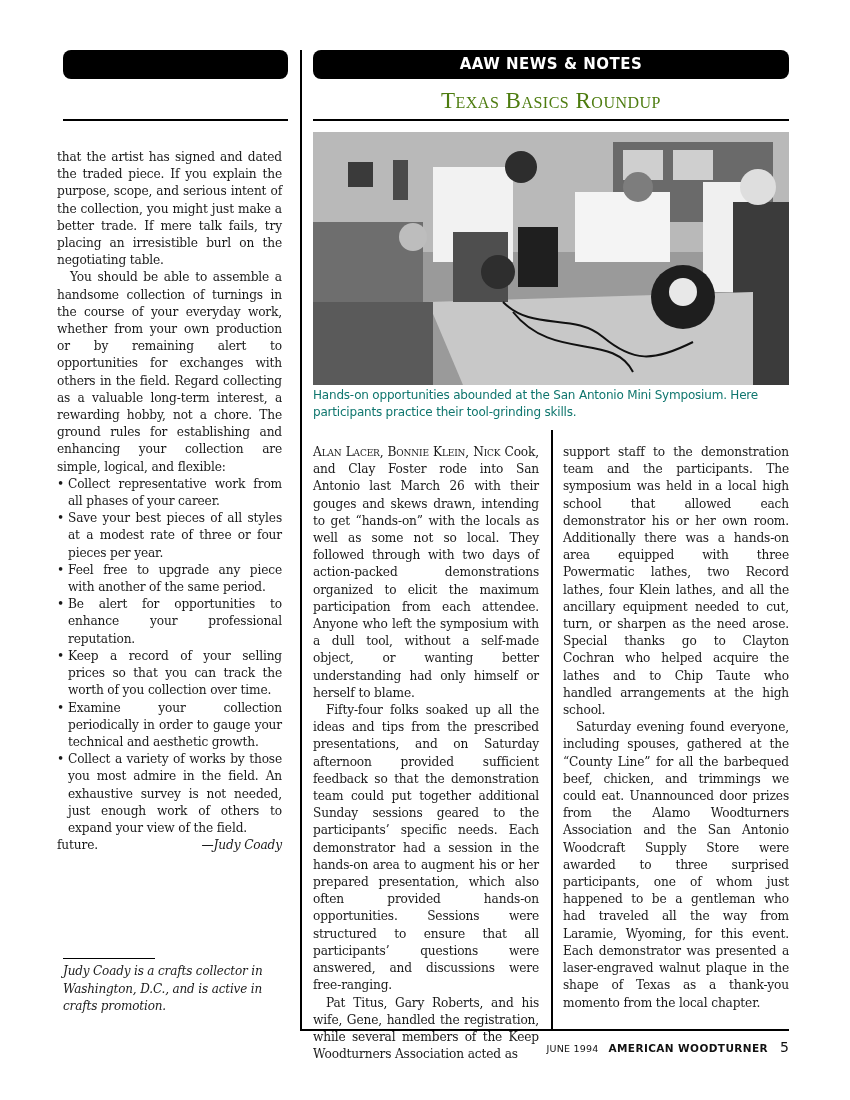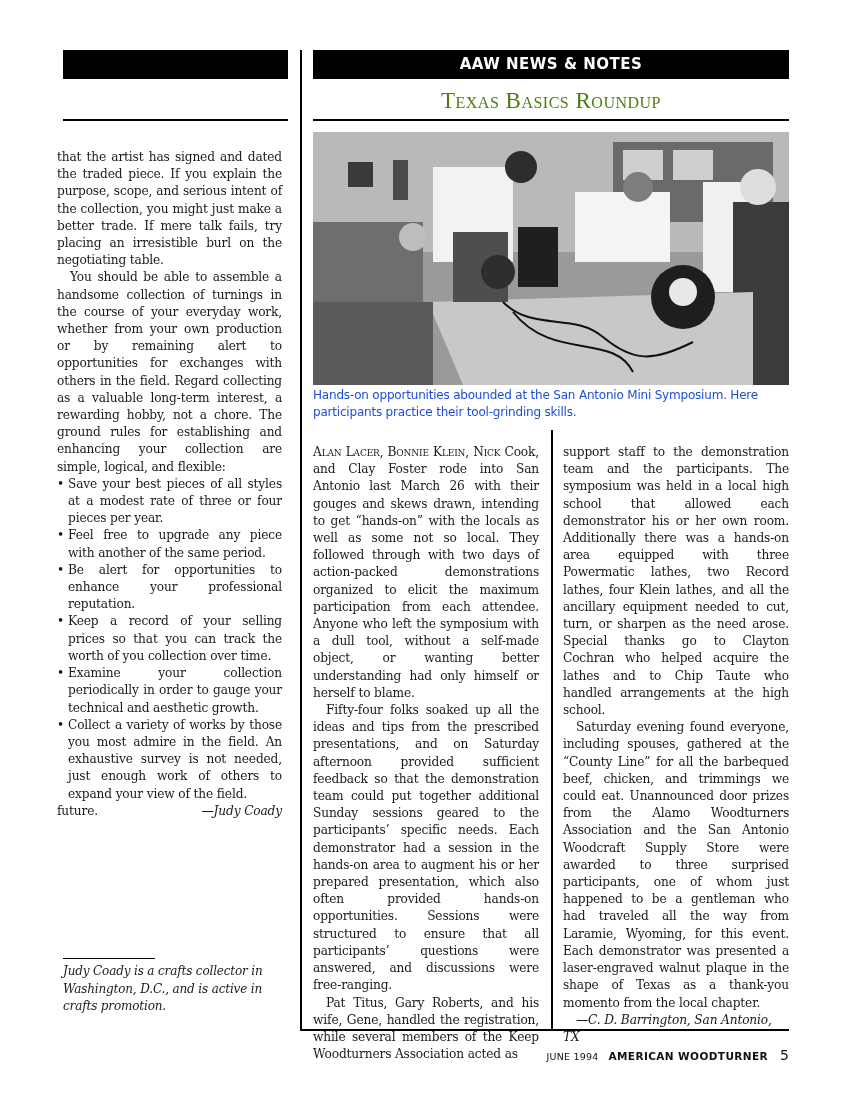--- a/index.html
+++ b/index.html
@@ -1,38 +1,38 @@
 <!DOCTYPE html>
 <html><head>
 <meta charset="utf-8">
 <style>
   html, body { margin:0; padding:0; background:#ffffff; }
   body { width:850px; height:1100px; position:relative; overflow:hidden; color:#1a1a1a;
          font-family:"DejaVu Serif", "Liberation Serif", serif; }
   .abs { position:absolute; }
-  .black-bar { background:#000; }
+  .black-bar { background:#000;border-radius:8px; }
   .section-bar { color:#fff; font-family:"DejaVu Sans", "Liberation Sans", sans-serif; font-weight:bold;
                  font-size:15px; letter-spacing:0.5px; text-align:center; line-height:29px; }
   .rule { background:#000; height:1.5px; }
   .vrule { background:#000; width:1.5px; }
   .title { font-family:"Liberation Serif", "DejaVu Serif", serif; font-variant:small-caps; font-size:23px;
            text-align:center; letter-spacing:0.5px; color:#4d7c0f; }
   .col { font-family:"DejaVu Serif", serif; font-size:12.2px; line-height:17.2px; text-align:justify;
          letter-spacing:-0.15px; }
   .col p { margin:0; }
   .col p.indent { text-indent:13px; }
   .bullets { margin:0; padding:0; list-style:none; }
   .bullets li { padding-left:11px; text-indent:-11px; }
   .bullets li .dot { display:inline-block; width:11px; text-indent:0; }
   .sc { font-variant:small-caps; }
   .ital { font-style:italic; }
   .sig { display:flex; justify-content:space-between; }
   .bio { font-style:italic; font-size:12px; line-height:17.5px; text-align:left; }
   .caption { font-family:"DejaVu Sans", "Liberation Sans", sans-serif; font-size:12px; line-height:17px;
-             color:#1d4ed8; letter-spacing:-0.2px; }
+             color:#0f766e; letter-spacing:-0.2px; }
   .photo { background:#8a8a8a; overflow:hidden; }
   .footer { font-family:"DejaVu Sans", "Liberation Sans", sans-serif; color:#111; }
   .footer .date { font-size:9.5px; letter-spacing:0.2px; }
   .footer .mag { font-size:10.5px; font-weight:bold; letter-spacing:0.4px; margin-left:10px; }
   .footer .pg { font-size:14px; margin-left:12px; font-family:"DejaVu Sans", sans-serif; }
 </style>
 </head>
 <body>
 
 <div class="abs black-bar" style="left:63px; top:50px; width:225px; height:29px;"></div>
@@ -47,20 +47,21 @@
 
 <div class="abs vrule" style="left:300px; top:50px; height:980px;"></div>
 <div class="abs vrule" style="left:551px; top:430px; height:600px;"></div>
 
 <div class="abs rule" style="left:300px; top:1029px; width:489px;"></div>
 
 <div class="abs col" style="left:57px; top:149px; width:225px;">
   <p>that the artist has signed and dated the traded piece. If you explain the purpose, scope, and serious intent of the collection, you might just make a better trade. If mere talk fails, try placing an irresistible burl on the negotiating table.</p>
   <p class="indent">You should be able to assemble a handsome collection of turnings in the course of your everyday work, whether from your own production or by remaining alert to opportunities for exchanges with others in the field. Regard collecting as a valuable long-term interest, a rewarding hobby, not a chore. The ground rules for establishing and enhancing your collection are simple, logical, and flexible:</p>
   <ul class="bullets">
+    <li><span class="dot">•</span><span>Collect representative work from all phases of your career.</span></li>
     <li><span class="dot">•</span><span>Save your best pieces of all styles at a modest rate of three or four pieces per year.</span></li>
     <li><span class="dot">•</span><span>Feel free to upgrade any piece with another of the same period.</span></li>
     <li><span class="dot">•</span><span>Be alert for opportunities to enhance your professional reputation.</span></li>
     <li><span class="dot">•</span><span>Keep a record of your selling prices so that you can track the worth of you collection over time.</span></li>
     <li><span class="dot">•</span><span>Examine your collection periodically in order to gauge your technical and aesthetic growth.</span></li>
     <li><span class="dot">•</span><span>Collect a variety of works by those you most admire in the field. An exhaustive survey is not needed, just enough work of others to expand your view of the field.</span></li>
   </ul>
   <div class="sig">
     <span>future.</span>
     <span class="ital">—Judy Coady</span>
@@ -105,18 +106,17 @@
 
 <div class="abs col" style="left:313px; top:444px; width:226px;">
   <p><span class="sc">Alan Lacer, Bonnie Klein, Nick</span><span> Cook, and Clay Foster rode into San Antonio last March 26 with their gouges and skews drawn, intending to get “hands-on” with the locals as well as some not so local. They followed through with two days of action-packed demonstrations organized to elicit the maximum participation from each attendee. Anyone who left the symposium with a dull tool, without a self-made object, or wanting better understanding had only himself or herself to blame.</span></p>
   <p class="indent">Fifty-four folks soaked up all the ideas and tips from the prescribed presentations, and on Saturday afternoon provided sufficient feedback so that the demonstration team could put together additional Sunday sessions geared to the participants’ specific needs. Each demonstrator had a session in the hands-on area to augment his or her prepared presentation, which also often provided hands-on opportunities. Sessions were structured to ensure that all participants’ questions were answered, and discussions were free-ranging.</p>
   <p class="indent">Pat Titus, Gary Roberts, and his wife, Gene, handled the registration, while several members of the Keep Woodturners Association acted as</p>
 </div>
 
 <div class="abs col" style="left:563px; top:444px; width:226px;">
   <p>support staff to the demonstration team and the participants. The symposium was held in a local high school that allowed each demonstrator his or her own room. Additionally there was a hands-on area equipped with three Powermatic lathes, two Record lathes, four Klein lathes, and all the ancillary equipment needed to cut, turn, or sharpen as the need arose. Special thanks go to Clayton Cochran who helped acquire the lathes and to Chip Taute who handled arrangements at the high school.</p>
   <p class="indent">Saturday evening found everyone, including spouses, gathered at the “County Line” for all the barbequed beef, chicken, and trimmings we could eat. Unannounced door prizes from the Alamo Woodturners Association and the San Antonio Woodcraft Supply Store were awarded to three surprised participants, one of whom just happened to be a gentleman who had traveled all the way from Laramie, Wyoming, for this event. Each demonstrator was presented a laser-engraved walnut plaque in the shape of Texas as a thank-you momento from the local chapter.</p>
-  <p class="indent ital" style="text-align:left;">—C. D. Barrington, San Antonio, TX</p>
 </div>
 
-<div class="abs footer" style="left:480px; top:1037px; width:309px; text-align:right;margin-top:8px;">
+<div class="abs footer" style="left:480px; top:1037px; width:309px; text-align:right;">
   <span class="date">JUNE 1994</span><span class="mag">AMERICAN WOODTURNER</span><span class="pg">5</span>
 </div>
 
 </body></html>

